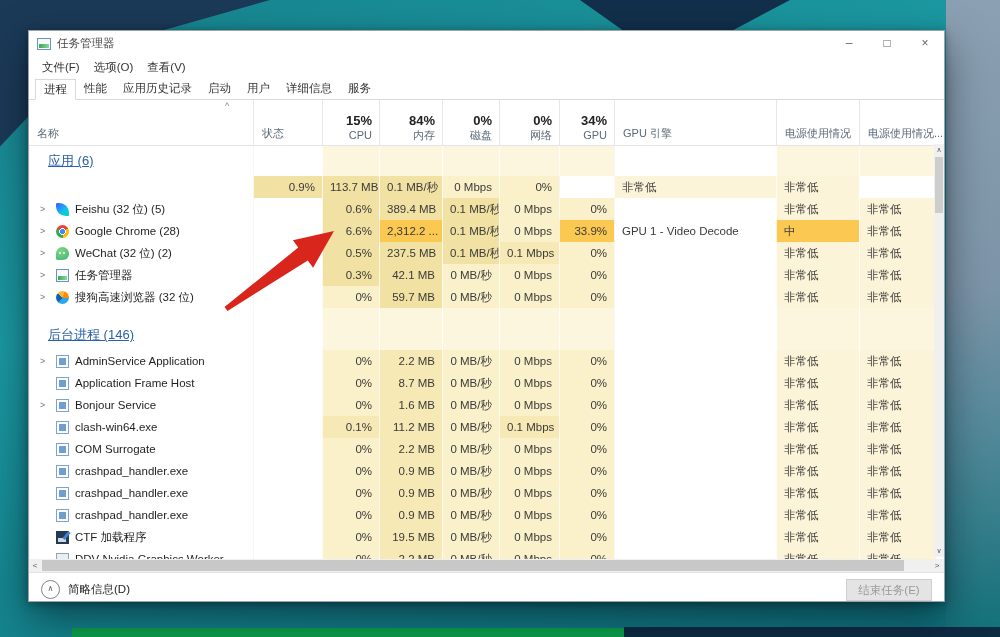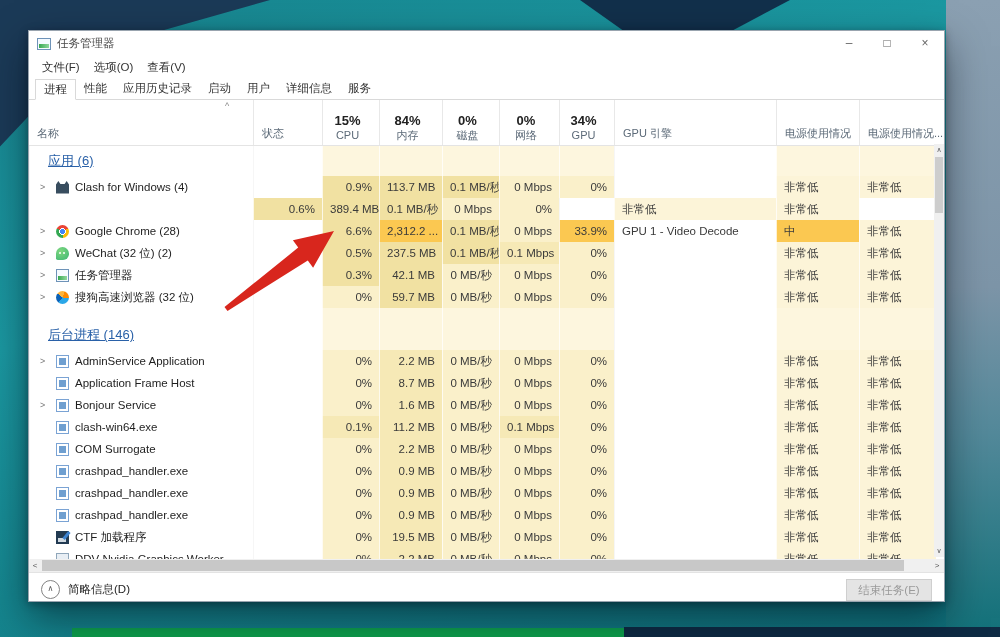--- a/index.html
+++ b/index.html
@@ -39,21 +39,21 @@
   .tab{font-size:11.5px;color:#333;padding:0 8px;line-height:19px;position:relative;bottom:-1px;}
   .tab.active{background:#fff;border:1px solid #d9d9d9;border-bottom:1px solid #fff;}
 
   
   .grid{display:grid;grid-template-columns:224px 69px 57px 63px 57px 60px 55px 162px 83px 77px;}
 
   #thead{height:45px;border-bottom:1px solid #e4e4e4;position:relative;}
   .th{border-left:1px solid #e8e8e8;position:relative;box-sizing:border-box;}
   .th:first-child{border-left:none;}
   .th-label{position:absolute;bottom:4px;left:8px;font-size:11px;color:#5c6a78;white-space:nowrap;}
-  .th-usage{display:flex;flex-direction:column;justify-content:flex-end;align-items:center;
+  .th-usage{display:flex;flex-direction:column;justify-content:flex-end;align-items:flex-end;
     padding:0 7px 3px 0;}
   .th-pct{font-size:13px;color:#222;font-weight:bold;line-height:15px;}
   .th-sub{font-size:11px;color:#5c6a78;line-height:14px;}
   #sort-ind{position:absolute;left:196px;top:1px;font-size:9px;color:#888;}
 
   #tbody{height:413px;overflow:hidden;position:relative;}
   .row{height:22px;}
   .cell{box-sizing:border-box;height:100%;border-left:1px solid rgba(255,255,255,.75);}
   .cell.white{border-left:1px solid rgba(0,0,0,.035);background:#fff;}
   .val{font-size:11.5px;color:#3a3a3a;text-align:right;padding:0 7px;line-height:22px;
@@ -203,36 +203,36 @@
         <div class="cell h0"></div>
         <div class="cell h0"></div>
         <div class="cell h0"></div>
         <div class="cell h0"></div>
         <div class="cell h0"></div>
         <div class="cell white"></div>
         <div class="cell h0"></div>
         <div class="cell h0"></div>
       </div>
       <div class="grid row">
-        <div class="cell white name-cell">
-          <span class="chev exp"></span>
-          <span class="icon icon-clash"></span>
-          <span>Clash for Windows (4)</span>
-        </div>
         <div class="cell white"></div>
         <div class="cell val h4">0.9%</div>
         <div class="cell val h4">113.7 MB</div>
         <div class="cell val h4">0.1 MB/秒</div>
         <div class="cell val h2">0 Mbps</div>
         <div class="cell val h2">0%</div>
         <div class="cell white val lft"></div>
         <div class="cell val lft h1">非常低</div>
         <div class="cell val lft h1">非常低</div>
       </div>
       <div class="grid row">
+        <div class="cell white name-cell">
+          <span class="chev exp"></span>
+          <span class="icon icon-feishu"></span>
+          <span>Feishu (32 位) (5)</span>
+        </div>
         <div class="cell white"></div>
         <div class="cell val h4">0.6%</div>
         <div class="cell val h4">389.4 MB</div>
         <div class="cell val h4">0.1 MB/秒</div>
         <div class="cell val h2">0 Mbps</div>
         <div class="cell val h2">0%</div>
         <div class="cell white val lft"></div>
         <div class="cell val lft h1">非常低</div>
         <div class="cell val lft h1">非常低</div>
       </div>

